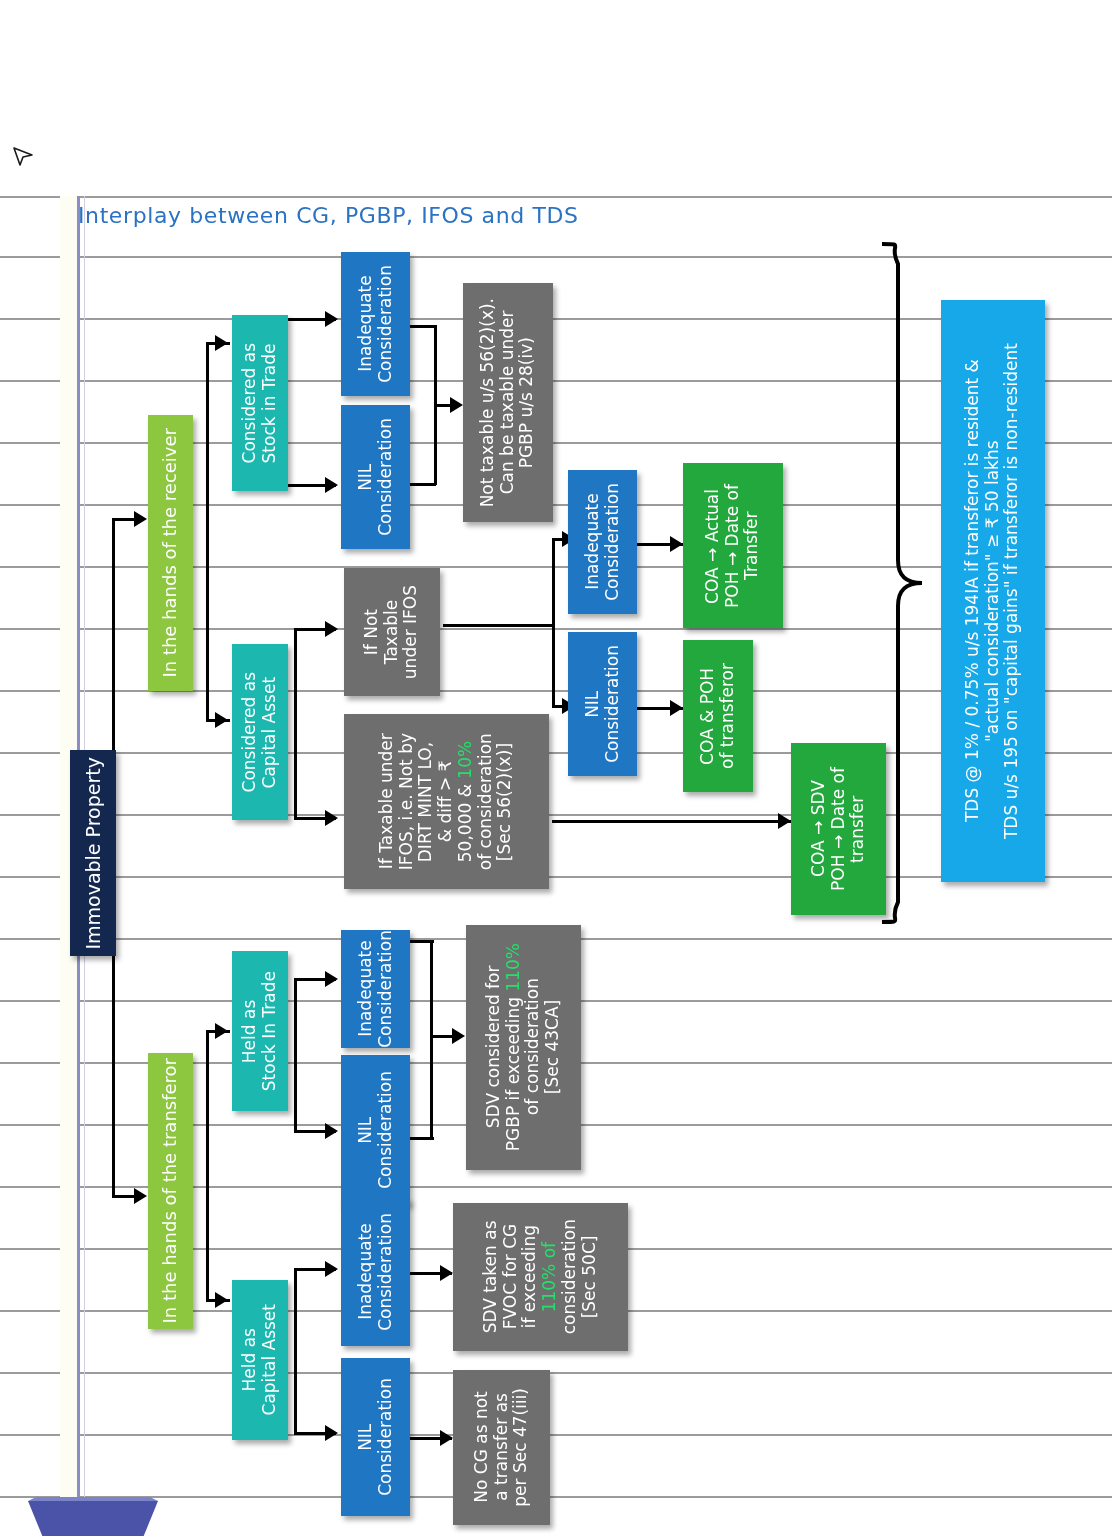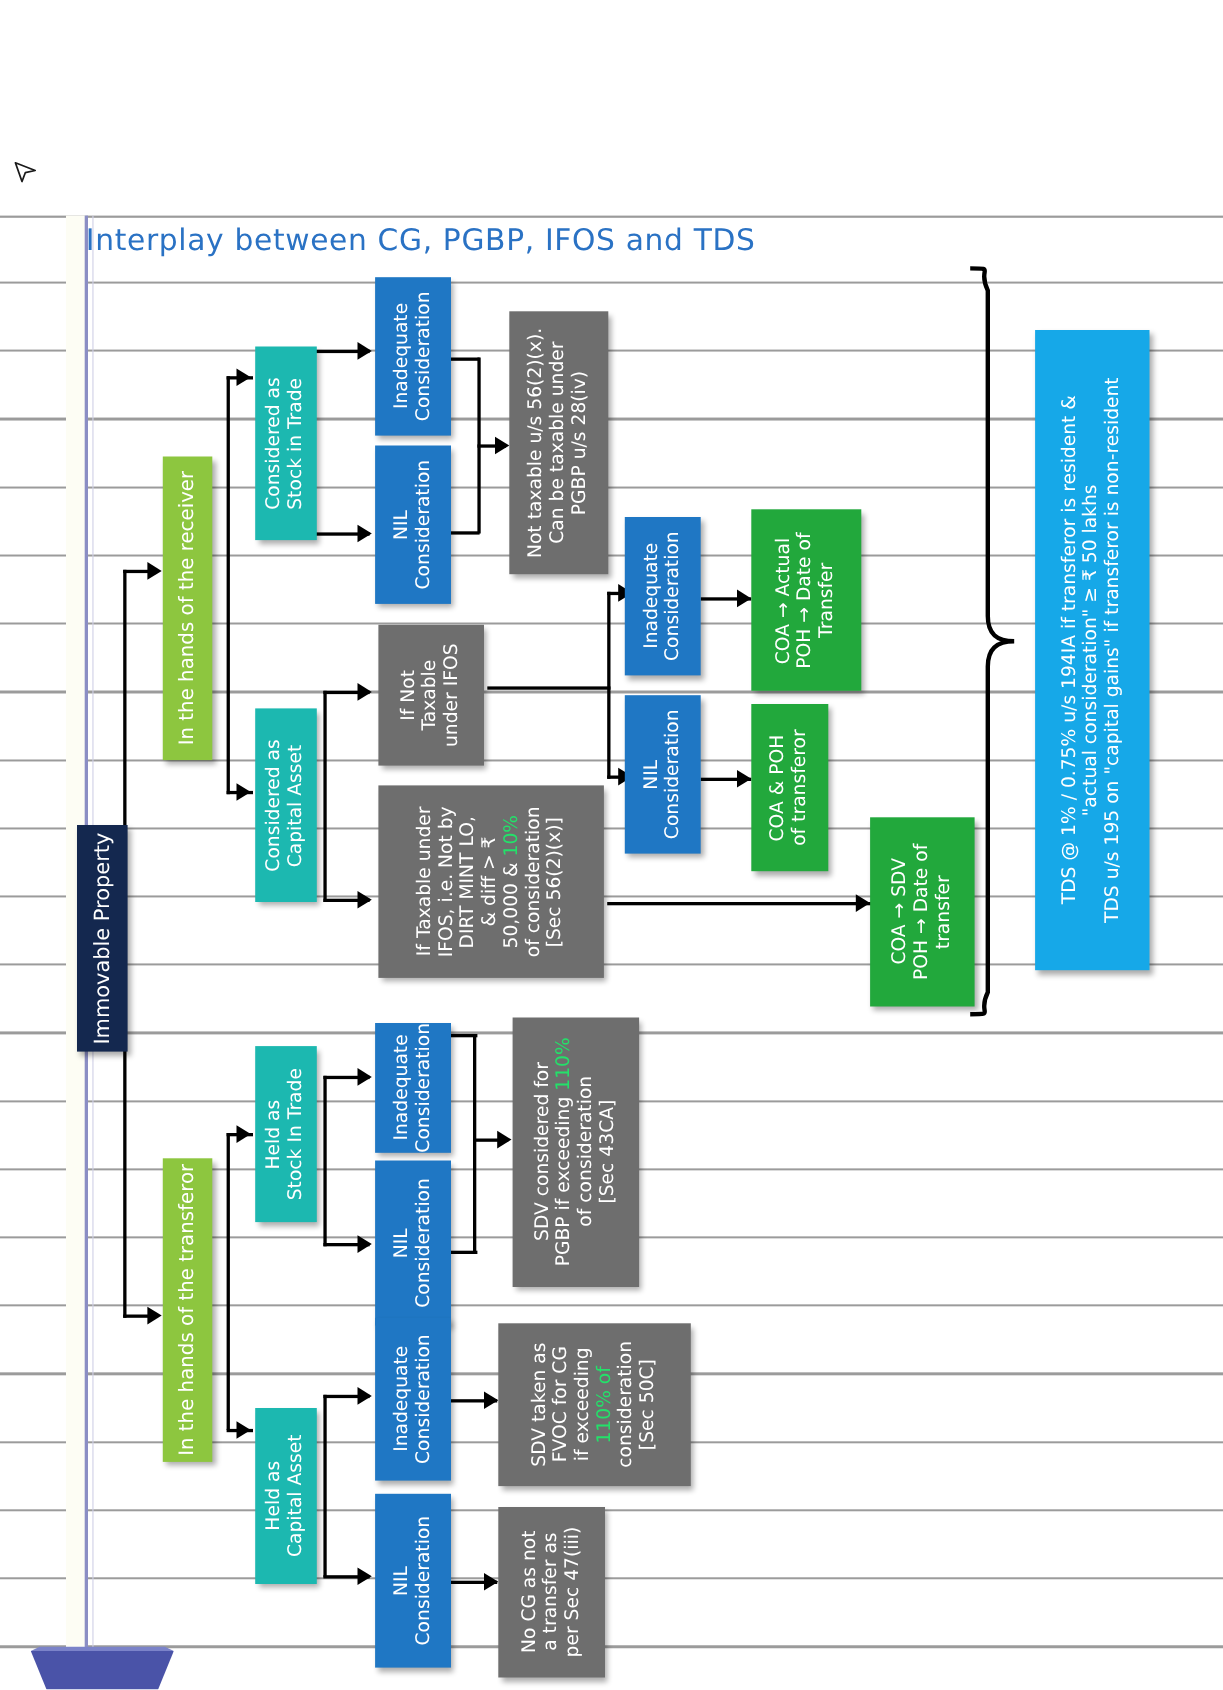--- a/index.html
+++ b/index.html
@@ -20,21 +20,21 @@
   #margin-line{position:absolute;left:77px;top:196px;width:3px;height:1320px;background:#8b8ec4;}
   #margin-line2{position:absolute;left:84px;top:196px;width:1px;height:1320px;background:#cfd0e6;}
   #margin-tint{position:absolute;left:60px;top:196px;width:18px;height:1320px;background:#fdfdf4;}
   #toprule{position:absolute;left:0;top:196px;width:1112px;height:2px;background:#9b9b9b;}
 
   
   #cursor{position:absolute;left:12px;top:146px;width:22px;height:22px;}
 
   
   #title{position:absolute;left:78px;top:203px;font-family:"DejaVu Sans",sans-serif;
-     font-size:27px;color:#2a72c4;letter-spacing:.6px;white-space:nowrap;}
+     font-size:22px;color:#2a72c4;letter-spacing:.6px;white-space:nowrap;}
 
   
   .bx{position:absolute;box-sizing:border-box;display:flex;align-items:center;justify-content:center;
       color:#fff;text-align:center;line-height:1.16;
       box-shadow:3px 4px 5px rgba(0,0,0,.33);}
   .bx > span{display:block;writing-mode:vertical-rl;transform:rotate(180deg);white-space:pre-line;}
   .navy{background:#14284f;}
   .green{background:#8dc63f;}
   .teal{background:#1cb8b0;}
   .blue{background:#1f77c4;}

